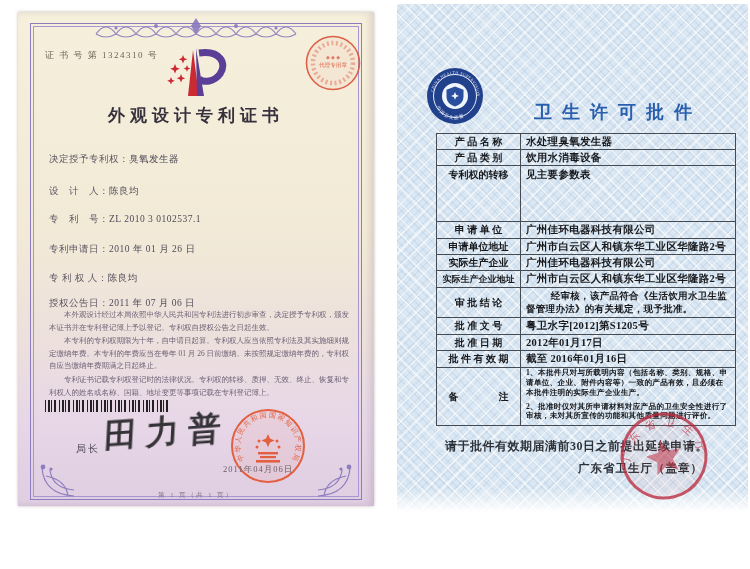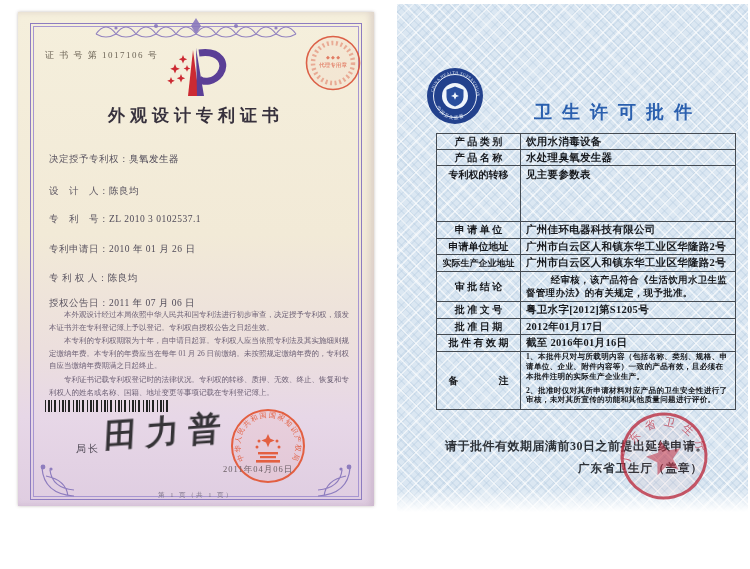--- a/index.html
+++ b/index.html
@@ -91,21 +91,21 @@
     </g>
     <g fill="#8a79bd" opacity=".9">
       <path d="M106 2 l5 8 -5 8 -5 -8 z"></path>
       <circle cx="66" cy="10" r="2"></circle>
         <circle cx="146" cy="10" r="2"></circle>
       <circle cx="26" cy="12" r="1.6"></circle>
         <circle cx="186" cy="12" r="1.6"></circle>
     </g>
   </svg>
 
-  <div class="cert-no">证 书 号 第 1017106 号</div>
+  <div class="cert-no">证 书 号 第 1324310 号</div>
 
   <svg class="agency-stamp" viewBox="0 0 58 58">
     <circle cx="29" cy="29" r="26.5" fill="rgba(230,80,50,.05)" stroke="#d8492f" stroke-width="1.6"></circle>
     <circle cx="29" cy="29" r="20" fill="none" stroke="#d8492f" stroke-width="4.5" stroke-dasharray="2 2.6" opacity=".45"></circle>
     <text x="29" y="25" text-anchor="middle" font-size="5" fill="#d8492f" opacity=".8">◆ ◆ ◆</text>
     <text x="29" y="33" text-anchor="middle" font-size="5.6" fill="#d8492f">代理专用章</text>
   </svg>
 
   <svg class="sipo-logo" width="66" height="58" viewBox="0 0 66 58">
     <path d="M30 6 L36 52 L25 52 Z" fill="#cc2a33"></path>
@@ -209,38 +209,42 @@
     <circle cx="29" cy="29" r="13" fill="#f0f5fb"></circle>
     <path d="M29 19.5 l8.5 3.2 v7.2 q0 6.4 -8.5 9.6 q-8.5 -3.2 -8.5 -9.6 v-7.2 z" fill="#2a4f9e"></path>
     <path d="M29 25 l1.2 2.7 2.8 1.2 -2.8 1.2 -1.2 2.7 -1.2 -2.7 -2.8 -1.2 2.8 -1.2 z" fill="#f0f5fb"></path>
   </svg>
 
   <div class="gd-title gd-title2">卫生许可批件</div>
 
   <table class="lic">
     <tbody>
         <tr class="trn">
+      <td class="lbl">产 品 名 称</td>
+      <td class="val">水处理臭氧发生器</td>
+    </tr>
+    <tr class="trn">
       <td class="lbl">产 品 类 别</td>
       <td class="val">饮用水消毒设备</td>
-    </tr>
-    <tr class="trn">
-      <td class="lbl">产 品 名 称</td>
-      <td class="val">水处理臭氧发生器</td>
     </tr>
     <tr class="tr-spec">
       <td class="lbl">专利权的转移</td>
       <td class="val">见主要参数表</td>
     </tr>
     <tr class="tra">
       <td class="lbl">申 请 单 位</td>
       <td class="val">广州佳环电器科技有限公司</td>
     </tr>
     <tr class="trn">
       <td class="lbl">申请单位地址</td>
       <td class="val">广州市白云区人和镇东华工业区华隆路2号</td>
+    </tr>
+    <tr class="trn">
+      <td class="lbl">实际生产企业</td>
+      <td class="val">广州佳环电器科技有限公司</td>
     </tr>
     <tr class="tra">
       <td class="lbl tight">实际生产企业地址</td>
       <td class="val">广州市白云区人和镇东华工业区华隆路2号</td>
     </tr>
     <tr class="tr-concl">
       <td class="lbl">审 批 结 论</td>
       <td class="val">
             <p class="concl-text">经审核，该产品符合《生活饮用水卫生监督管理办法》的有关规定，现予批准。</p>
           </td>

